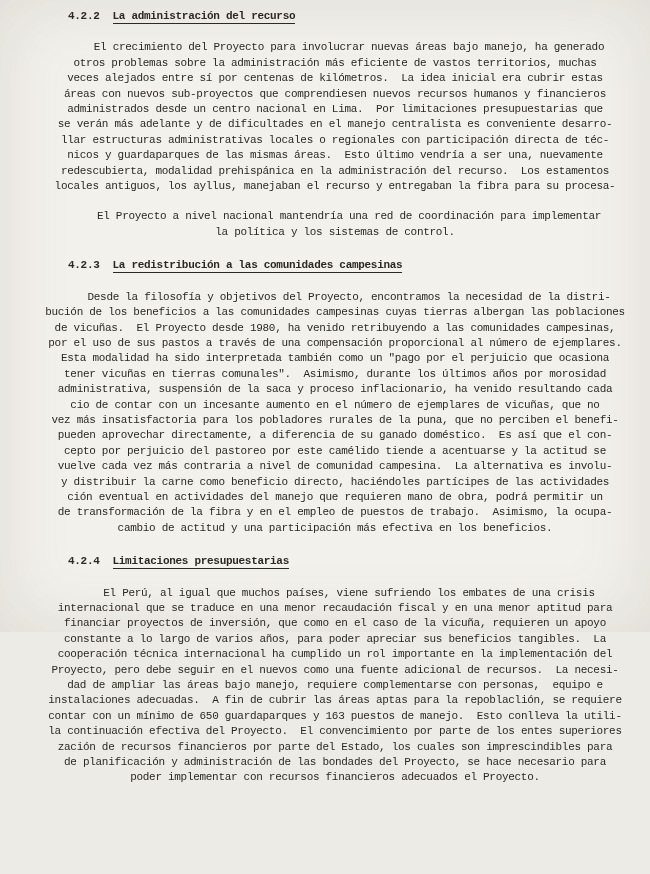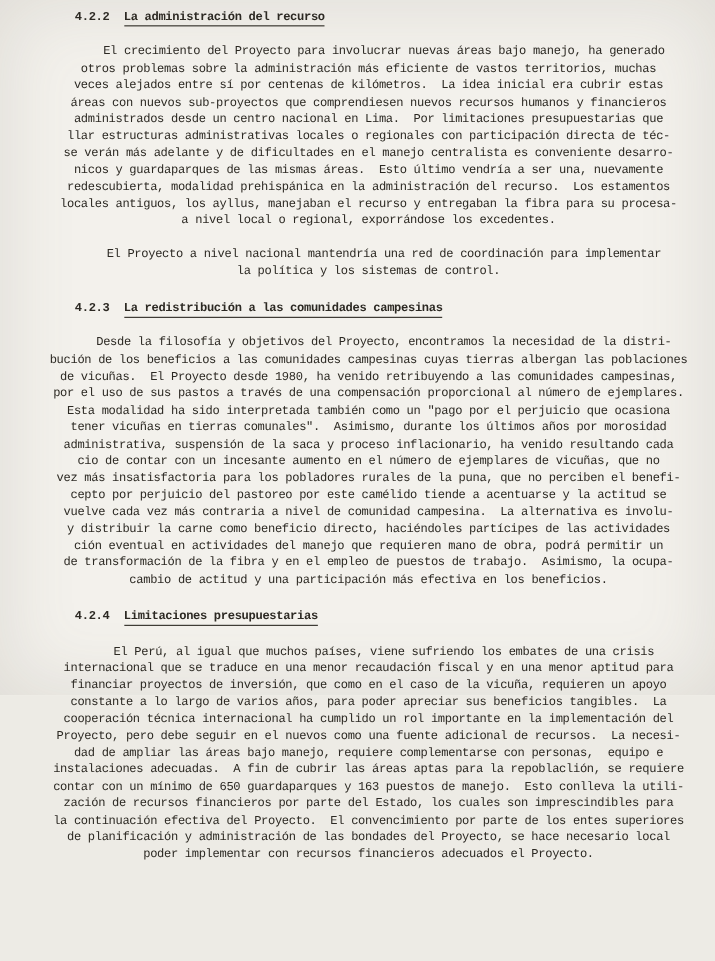--- a/index.html
+++ b/index.html
@@ -42,59 +42,59 @@
 
 <main class="page">
   <div id="doc-body">
       <div class="heading"><span class="num">4.2.2</span><span class="title">La administración del recurso</span></div>
       <div class="para">
         <div class="line">El crecimiento del Proyecto para involucrar nuevas áreas bajo manejo, ha generado</div>
         <div class="line">otros problemas sobre la administración más eficiente de vastos territorios, muchas</div>
         <div class="line">veces alejados entre sí por centenas de kilómetros.  La idea inicial era cubrir estas</div>
         <div class="line">áreas con nuevos sub-proyectos que comprendiesen nuevos recursos humanos y financieros</div>
         <div class="line">administrados desde un centro nacional en Lima.  Por limitaciones presupuestarias que</div>
+        <div class="line">se verán más adelante y de dificultades en el manejo centralista es conveniente desarro-</div>
         <div class="line">llar estructuras administrativas locales o regionales con participación directa de téc-</div>
-        <div class="line">se verán más adelante y de dificultades en el manejo centralista es conveniente desarro-</div>
         <div class="line">nicos y guardaparques de las mismas áreas.  Esto último vendría a ser una, nuevamente</div>
         <div class="line">redescubierta, modalidad prehispánica en la administración del recurso.  Los estamentos</div>
         <div class="line">locales antiguos, los ayllus, manejaban el recurso y entregaban la fibra para su procesa-</div>
-        <div class="line">a nivel local o regional, exporrándose los excedentes.</div>
       </div>
       <div class="para">
         <div class="line">El Proyecto a nivel nacional mantendría una red de coordinación para implementar</div>
         <div class="line">la política y los sistemas de control.</div>
       </div>
       <div class="heading"><span class="num">4.2.3</span><span class="title">La redistribución a las comunidades campesinas</span></div>
       <div class="para">
         <div class="line">Desde la filosofía y objetivos del Proyecto, encontramos la necesidad de la distri-</div>
         <div class="line">bución de los beneficios a las comunidades campesinas cuyas tierras albergan las poblaciones</div>
         <div class="line">de vicuñas.  El Proyecto desde 1980, ha venido retribuyendo a las comunidades campesinas,</div>
         <div class="line">por el uso de sus pastos a través de una compensación proporcional al número de ejemplares.</div>
         <div class="line">Esta modalidad ha sido interpretada también como un "pago por el perjuicio que ocasiona</div>
         <div class="line">tener vicuñas en tierras comunales".  Asimismo, durante los últimos años por morosidad</div>
         <div class="line">administrativa, suspensión de la saca y proceso inflacionario, ha venido resultando cada</div>
         <div class="line">cio de contar con un incesante aumento en el número de ejemplares de vicuñas, que no</div>
         <div class="line">vez más insatisfactoria para los pobladores rurales de la puna, que no perciben el benefi-</div>
+        <div class="line">pueden aprovechar directamente, a diferencia de su ganado doméstico.  Es así que el con-</div>
         <div class="line">cepto por perjuicio del pastoreo por este camélido tiende a acentuarse y la actitud se</div>
         <div class="line">vuelve cada vez más contraria a nivel de comunidad campesina.  La alternativa es involu-</div>
         <div class="line">y distribuir la carne como beneficio directo, haciéndoles partícipes de las actividades</div>
         <div class="line">ción eventual en actividades del manejo que requieren mano de obra, podrá permitir un</div>
         <div class="line">de transformación de la fibra y en el empleo de puestos de trabajo.  Asimismo, la ocupa-</div>
         <div class="line">cambio de actitud y una participación más efectiva en los beneficios.</div>
       </div>
       <div class="heading"><span class="num">4.2.4</span><span class="title">Limitaciones presupuestarias</span></div>
       <div class="para">
         <div class="line">El Perú, al igual que muchos países, viene sufriendo los embates de una crisis</div>
         <div class="line">internacional que se traduce en una menor recaudación fiscal y en una menor aptitud para</div>
         <div class="line">financiar proyectos de inversión, que como en el caso de la vicuña, requieren un apoyo</div>
         <div class="line">constante a lo largo de varios años, para poder apreciar sus beneficios tangibles.  La</div>
         <div class="line">cooperación técnica internacional ha cumplido un rol importante en la implementación del</div>
         <div class="line">Proyecto, pero debe seguir en el nuevos como una fuente adicional de recursos.  La necesi-</div>
         <div class="line">dad de ampliar las áreas bajo manejo, requiere complementarse con personas,  equipo e</div>
         <div class="line">instalaciones adecuadas.  A fin de cubrir las áreas aptas para la repoblaclión, se requiere</div>
         <div class="line">contar con un mínimo de 650 guardaparques y 163 puestos de manejo.  Esto conlleva la utili-</div>
+        <div class="line">la continuación efectiva del Proyecto.  El convencimiento por parte de los entes superiores</div>
         <div class="line">zación de recursos financieros por parte del Estado, los cuales son imprescindibles para</div>
-        <div class="line">la continuación efectiva del Proyecto.  El convencimiento por parte de los entes superiores</div>
-        <div class="line">de planificación y administración de las bondades del Proyecto, se hace necesario local</div>
+        <div class="line">de planificación y administración de las bondades del Proyecto, se hace necesario para</div>
         <div class="line">poder implementar con recursos financieros adecuados el Proyecto.</div>
       </div>
     </div>
 </main>
 
 </body></html>

